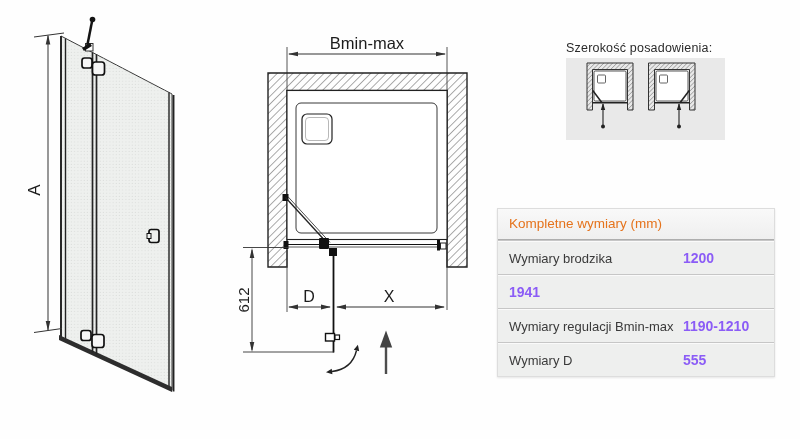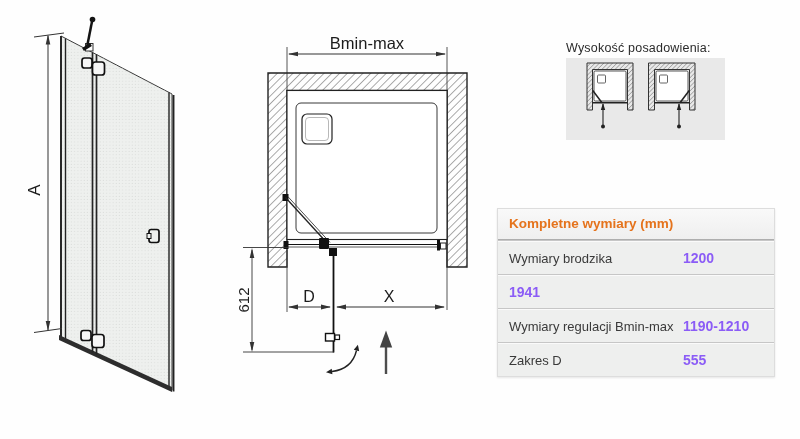--- a/index.html
+++ b/index.html
@@ -18,37 +18,37 @@
     position:absolute;left:566px;top:58px;width:159px;height:82px;background:#e9e9e9;
   }
 
   
   .spec-table{
     position:absolute;left:497px;top:208px;width:276px;background:#eeefee;
     border:1px solid #ddd;box-shadow:0 1px 2px rgba(0,0,0,.10);
     font-size:13px;color:#3a3a3a;
   }
   .spec-table .tbl-header{
-    padding:7px 11px 8px 11px;font-weight:bold;font-size:13.5px;color:#e5731c;
+    padding:7px 11px 8px 11px;font-weight:normal;font-size:13.5px;color:#e5731c;
     background:linear-gradient(#f9f9f9,#efefef);border-bottom:1px solid #aeaeae;
   }
   .spec-table .row{
     display:flex;align-items:flex-end;padding:8px 11px;border-top:1px solid #c6c6c6;
     box-shadow:inset 0 1px 0 #fafafa;height:17px;
   }
   .spec-table .row:first-of-type{border-top:none;box-shadow:none;}
   .spec-table .row .lbl{width:174px;flex:none;}
   .spec-table .row .val{font-weight:bold;font-size:14px;color:#8b5cf6;}
 </style>
 </head>
 <body>
 
 <div id="canvas">
 
-  <div class="placement-title">Wysokość posadowienia:</div>
+  <div class="placement-title">Szerokość posadowienia:</div>
   <div class="placement-box"></div>
 
   <svg id="drawing-layer" width="800" height="439" viewBox="0 0 800 439">
     <defs>
       <pattern id="dots" patternUnits="userSpaceOnUse" width="3.2" height="3.2">
         <circle cx="1" cy="1" r="0.5" fill="#d1d3d1"></circle>
       </pattern>
       <pattern id="hatch" patternUnits="userSpaceOnUse" width="1" height="5.5" patternTransform="rotate(-45)">
         <line x1="0" y1="0" x2="1" y2="0" stroke="#4a4a4a" stroke-width="1.1"></line>
       </pattern>
@@ -206,18 +206,18 @@
       <span class="val">1200</span>
     </div>
     <div class="row">
       <span class="val">1941</span>
     </div>
     <div class="row">
       <span class="lbl">Wymiary regulacji Bmin-max</span>
       <span class="val">1190-1210</span>
     </div>
     <div class="row">
-      <span class="lbl">Zakres D</span>
+      <span class="lbl">Wymiary D</span>
       <span class="val">555</span>
     </div>
   </div>
 
 </div>
 
 </body></html>

